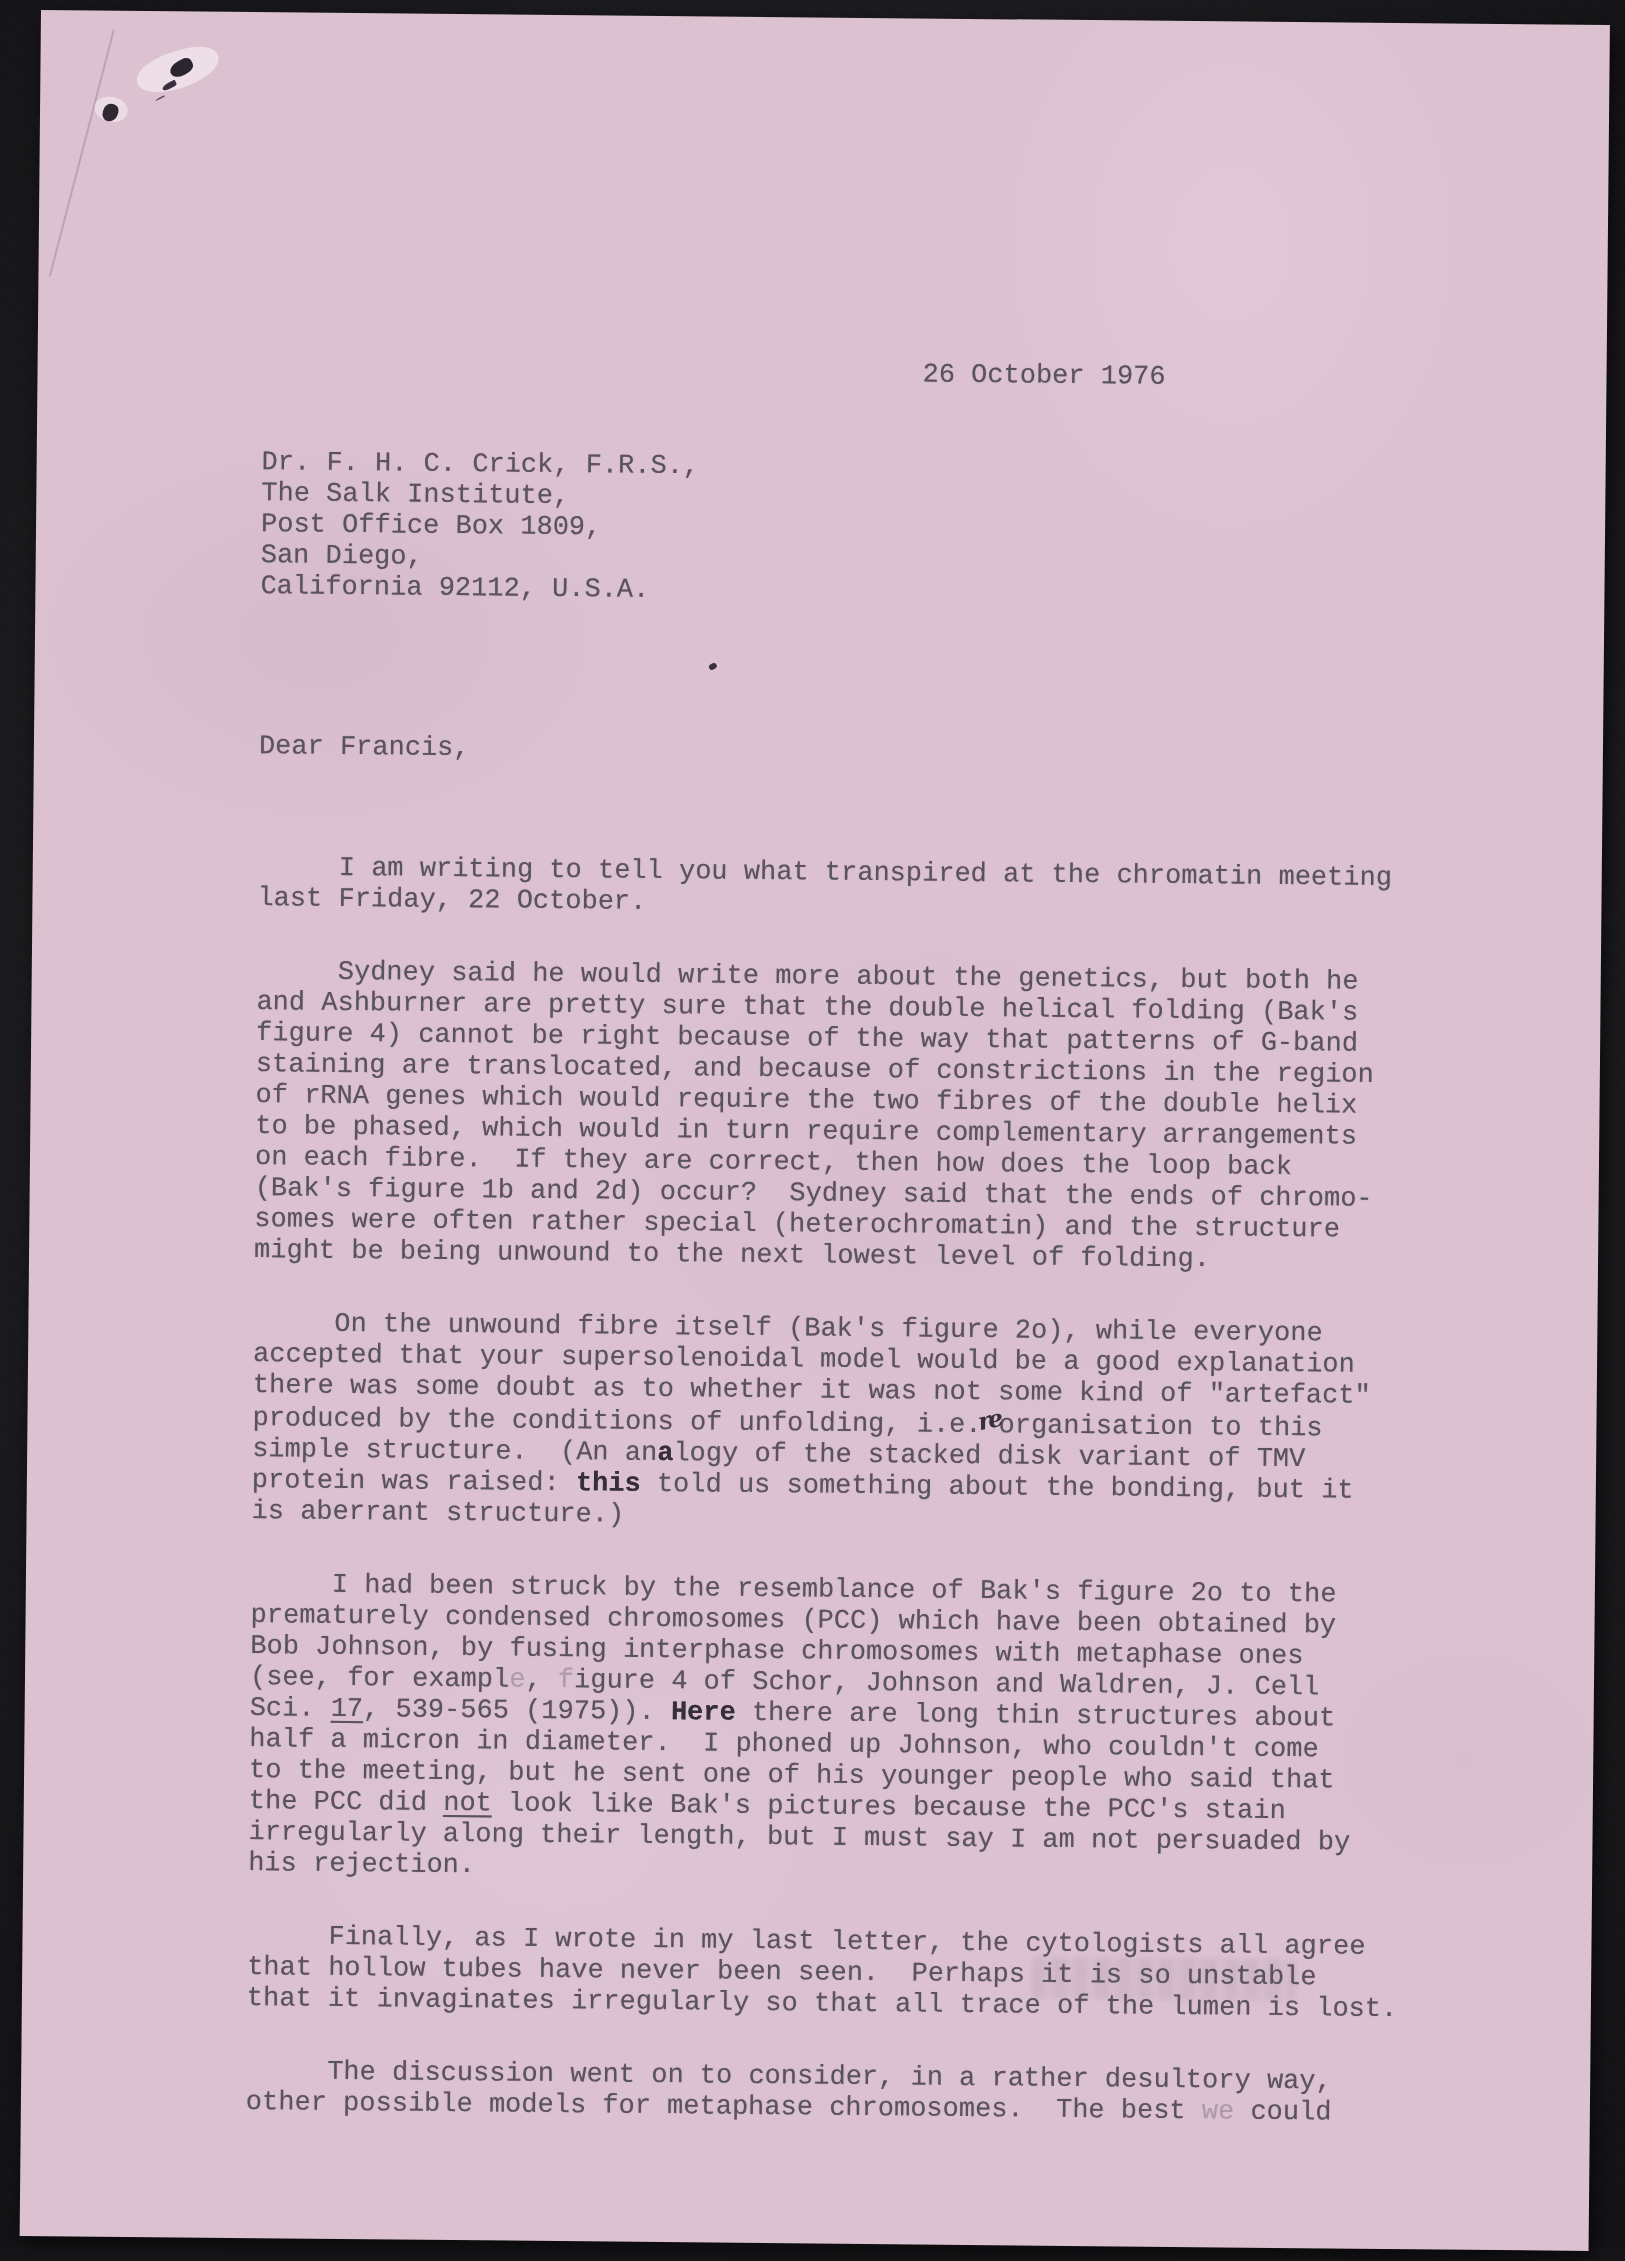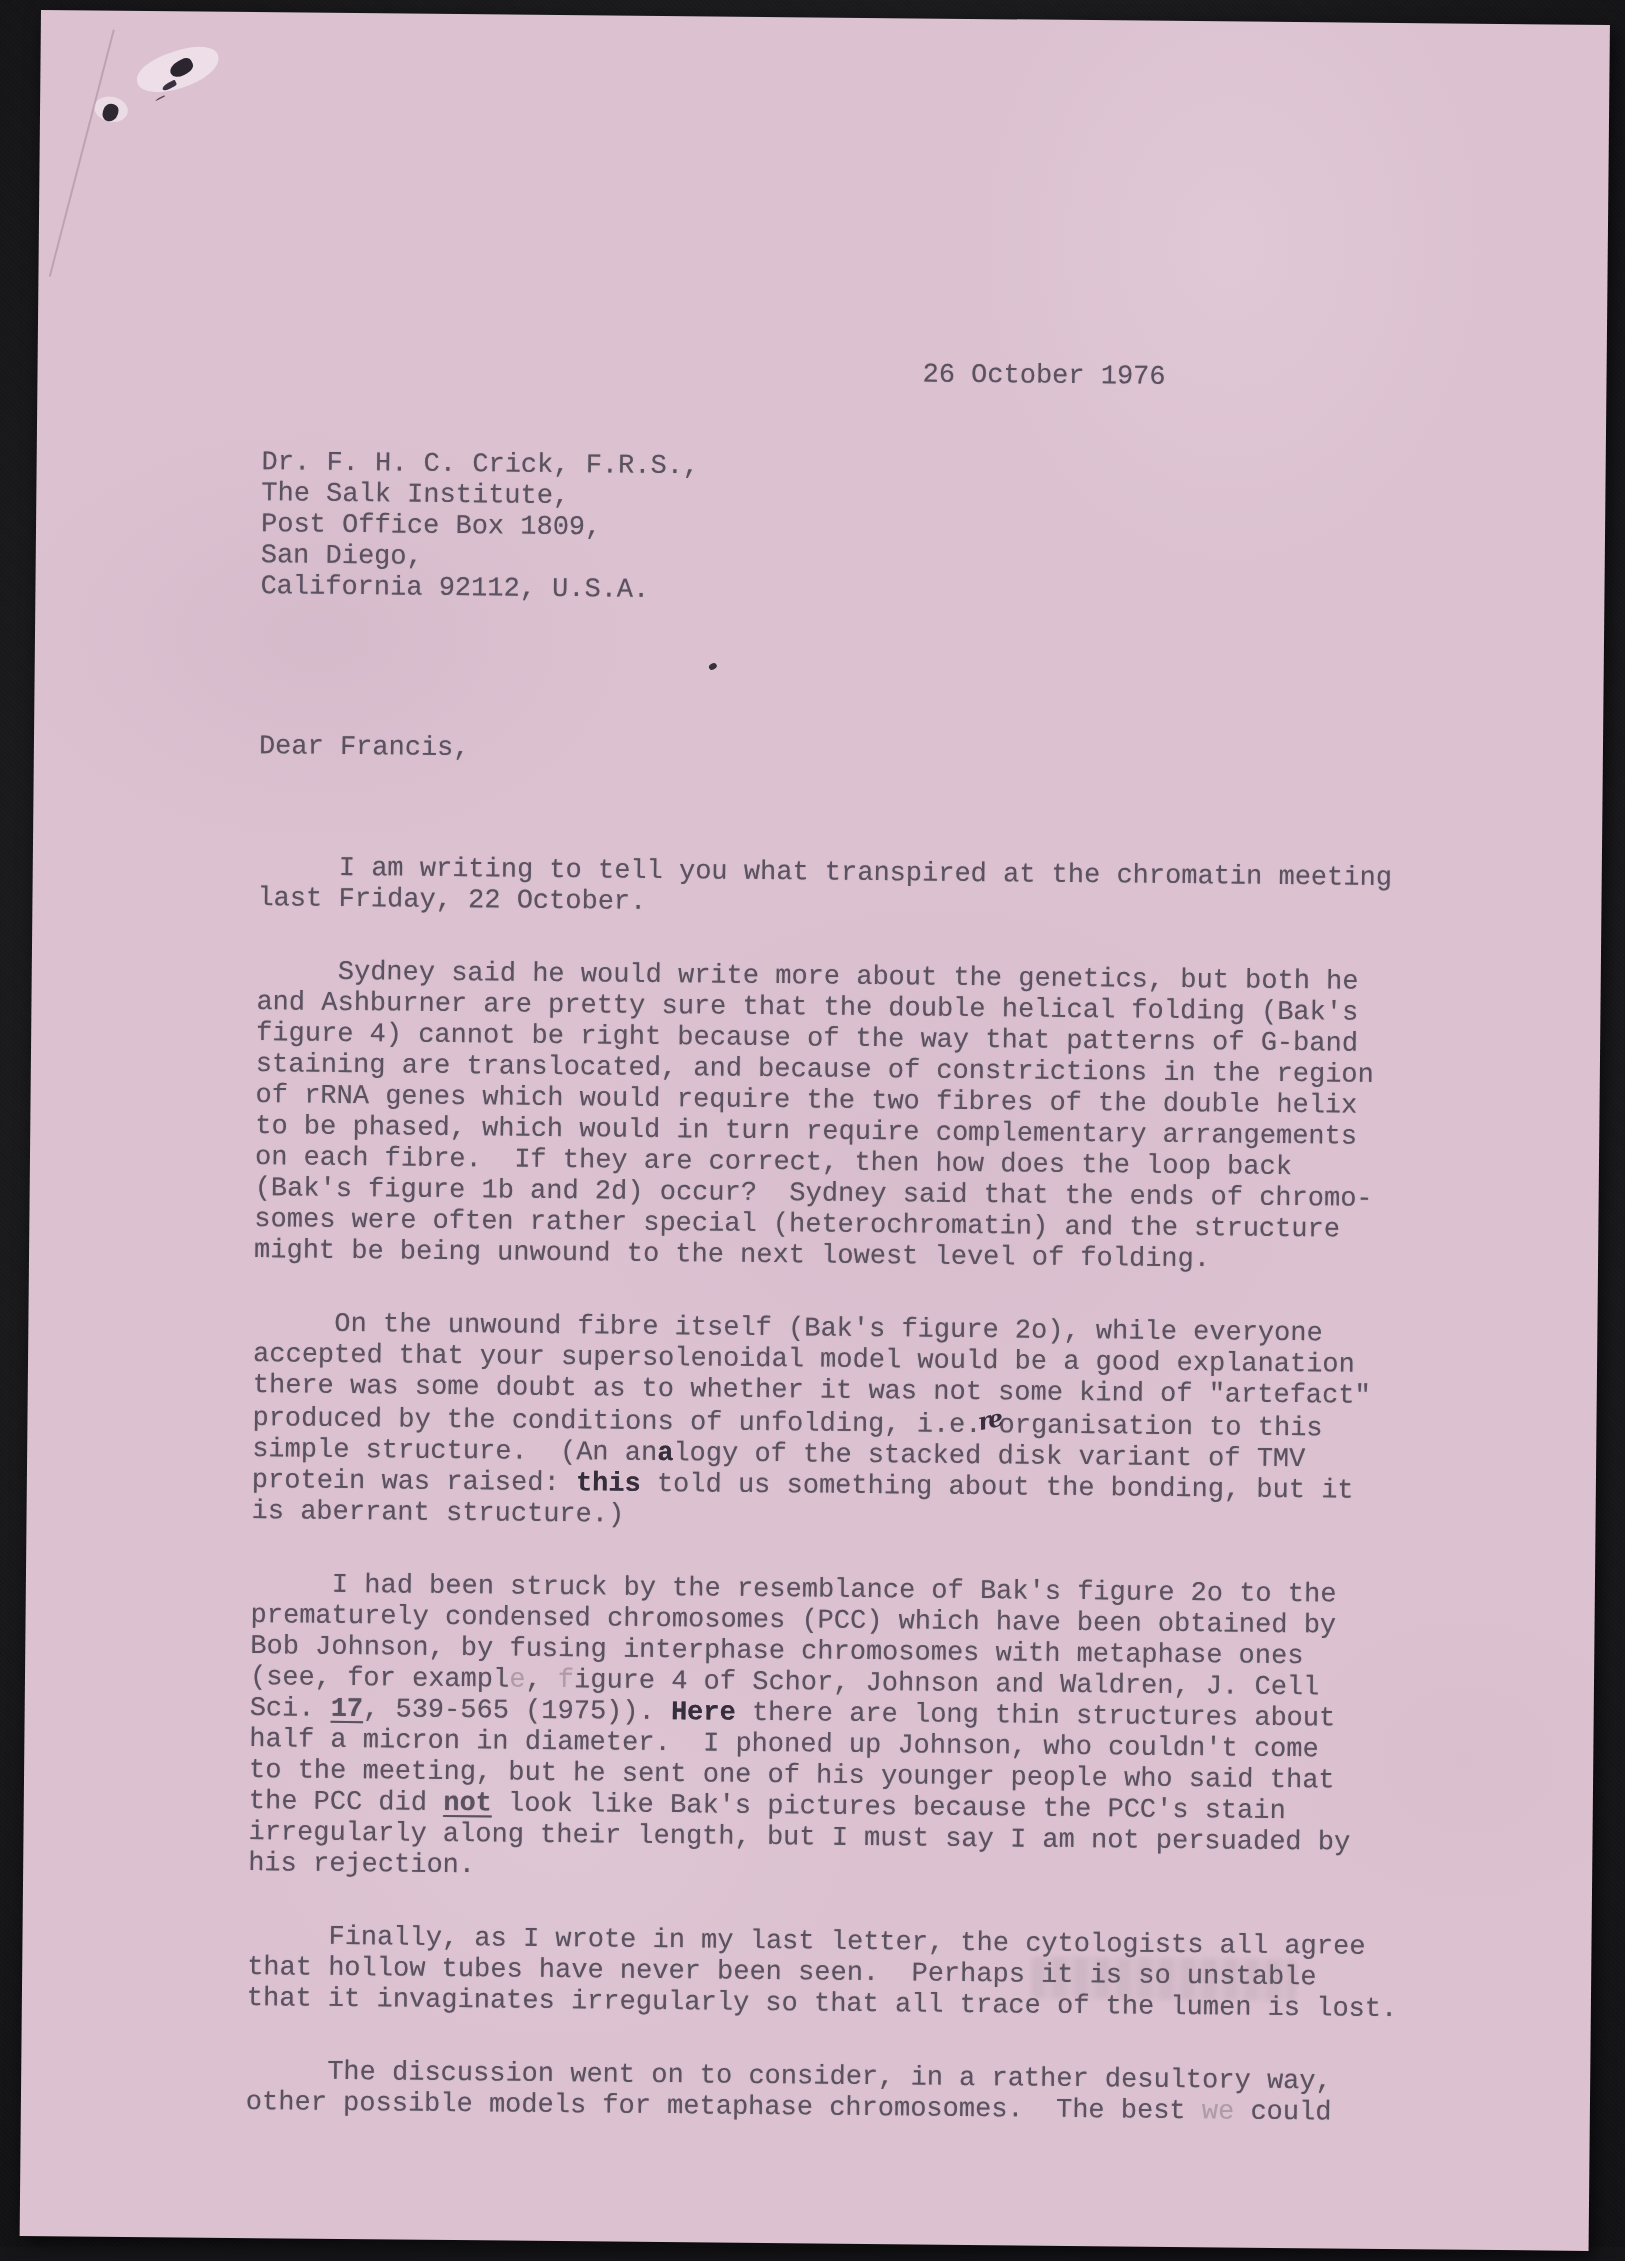--- a/index.html
+++ b/index.html
@@ -38,21 +38,21 @@
     font-size:27px; line-height:31px; letter-spacing:0;
     color:#5a5260; white-space:pre;
     text-shadow:0 0 1.1px rgba(84,74,92,0.45);
   }
   .date   { position:absolute; left:885px; top:341px; }
   .address{ position:absolute; left:225px;  top:435px; }
   .body   { position:absolute; left:225px;  top:657px; }
   .salutation { margin-bottom:28px; }
   .paragraph  { margin-bottom:42px; }
   .seg { display:inline; }
-  .seg-underline { text-decoration:underline; text-decoration-thickness:1.7px; text-underline-offset:5.1px;font-weight:bold; }
+  .seg-underline { text-decoration:underline; text-decoration-thickness:1.7px; text-underline-offset:5.1px; }
   .seg-dark  { color:#352e3d; font-weight:bold; text-shadow:0 0 0.6px rgba(40,33,48,0.6); }
   .seg-faint { opacity:0.35; }
   .seg-insert{
     display:inline-block; width:17px; overflow:visible;
     font-family:"DejaVu Serif",serif; font-style:italic; font-weight:bold;
     font-size:24px; letter-spacing:-2.8px; color:#372f40;
     transform:rotate(-12deg) translate(-2.8px,-4px);
     text-shadow:none;
   }
   

